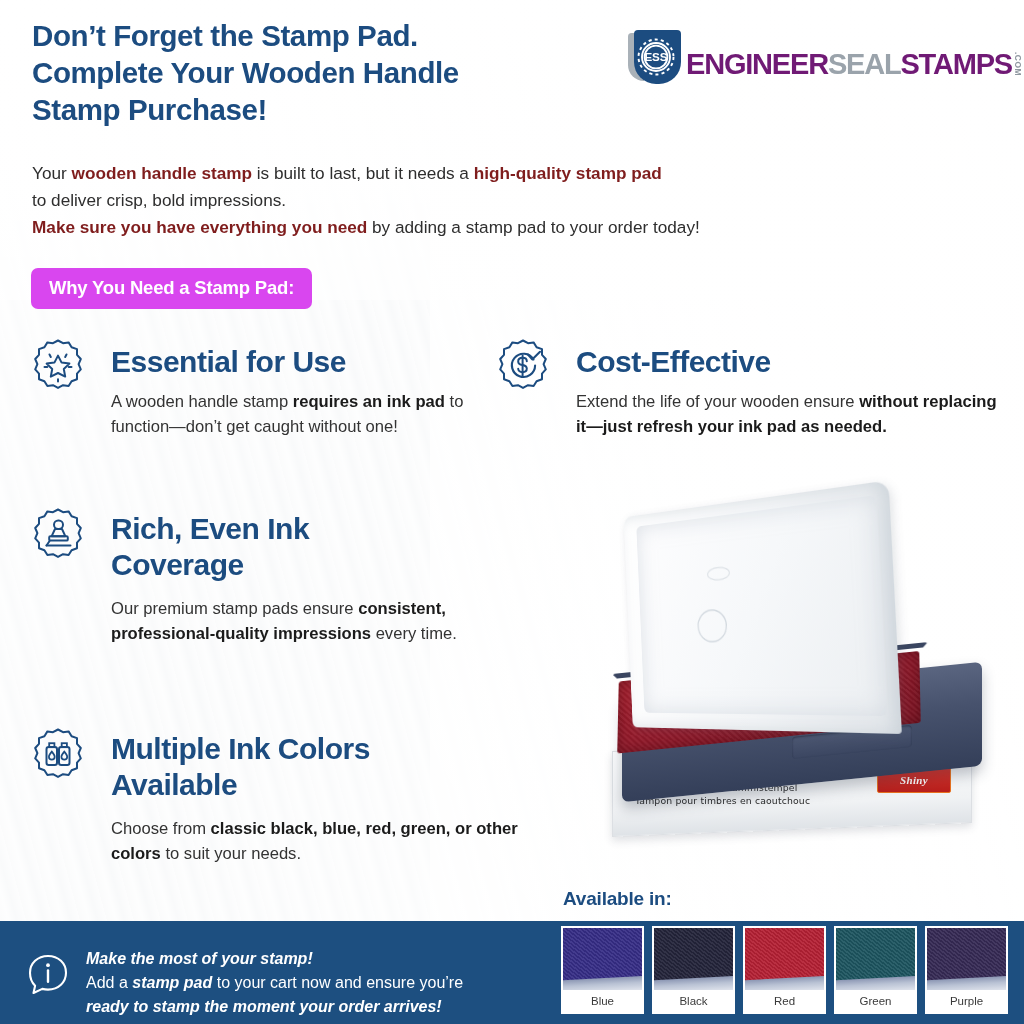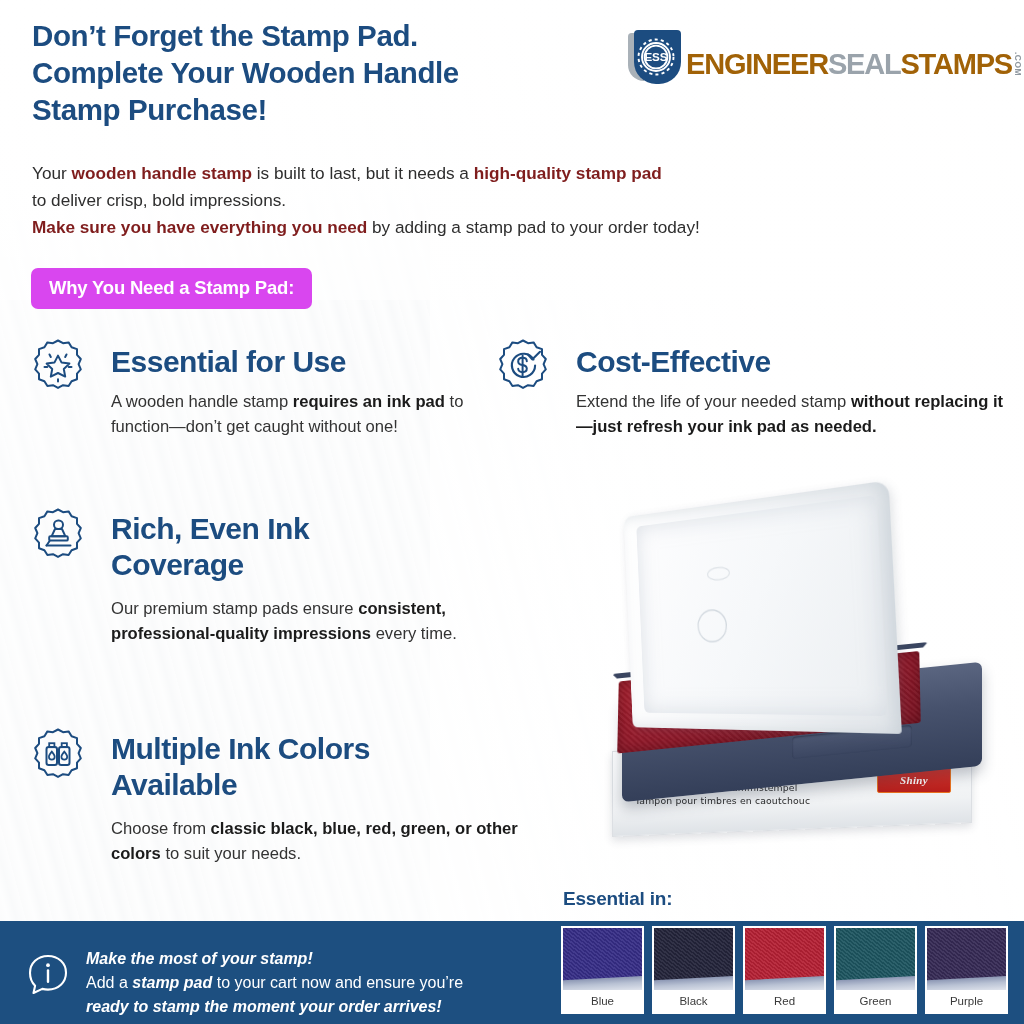--- a/index.html
+++ b/index.html
@@ -47,21 +47,21 @@
     position:absolute; left:6px; top:0; width:47px; height:54px;
     background:#1c4c80; border-radius:4px 4px 22px 22px;
   }
   #logo-shield-grey{
     position:absolute; left:0px; top:3px; width:16px; height:48px;
     background:#9aa3ab; border-radius:4px 0 0 18px; opacity:.85;
   }
   #logo-gear{ position:absolute; left:5px; top:4px; width:46px; height:46px; }
   #logo-word{ display:flex; align-items:center; margin-left:4px; height:40px; }
   .logo-t{ font-size:29px; font-weight:bold; letter-spacing:-1.2px; font-family:"Liberation Sans", sans-serif; }
-  .logo-navy{ color:#a16207; }
+  .logo-navy{ color:#701a75; }
   .logo-grey{ color:#9aa3ab; }
   #logo-dotcom{
     writing-mode:vertical-rl; font-size:8.5px; font-weight:bold; letter-spacing:.5px;
     color:#8f98a0; margin-left:2px; line-height:1;
   }
 
   
   #intro{
     position:absolute; left:32px; top:160px; width:880px; z-index:5;
     font-size:17.2px; line-height:27px; color:#2e2e2e;
@@ -300,21 +300,21 @@
 
 <div class="feature" id="feat-cost">
   <svg class="f-icon" viewBox="0 0 62 62">
     <path d="M31 4.5 36 7.2 41.6 6.4 44.6 11.2 50 13.1 50 18.8 53.8 23 51.6 28.2 53.8 33.4 50 37.6 50 43.3 44.6 45.2 41.6 50 36 49.2 31 51.9 26 49.2 20.4 50 17.4 45.2 12 43.3 12 37.6 8.2 33.4 10.4 28.2 8.2 23 12 18.8 12 13.1 17.4 11.2 20.4 6.4 26 7.2Z" fill="none" stroke="#1c4c80" stroke-width="2" stroke-linejoin="round"></path>
     <path d="M41.5 23.5a11.6 11.6 0 1 0 1.6 6" fill="none" stroke="#1c4c80" stroke-width="2.1" stroke-linecap="round"></path>
     <path d="M36 18.5 40.2 23.4 48 15.8" fill="none" stroke="#1c4c80" stroke-width="2.1" stroke-linecap="round" stroke-linejoin="round"></path>
     <line x1="30.6" y1="19.8" x2="30.6" y2="40.4" stroke="#1c4c80" stroke-width="2" stroke-linecap="round"></line>
     <path d="M34.8 25.2c0-2.1-1.9-3.4-4.3-3.4s-4.3 1.4-4.3 3.6 1.9 3.2 4.3 3.6 4.3 1.4 4.3 3.6-1.9 3.6-4.3 3.6-4.3-1.4-4.3-3.4" fill="none" stroke="#1c4c80" stroke-width="2" stroke-linecap="round"></path>
   </svg>
   <div class="f-title">Cost-Effective</div>
-  <div class="f-body"><span>Extend the life of your needed stamp </span><b>without replacing it—just refresh your ink pad as needed.</b></div>
+  <div class="f-body"><span>Extend the life of your wooden ensure </span><b>without replacing it—just refresh your ink pad as needed.</b></div>
 </div>
 
 <div class="feature" id="feat-rich">
   <svg class="f-icon" viewBox="0 0 62 62">
     <path d="M31 4.5 36 7.2 41.6 6.4 44.6 11.2 50 13.1 50 18.8 53.8 23 51.6 28.2 53.8 33.4 50 37.6 50 43.3 44.6 45.2 41.6 50 36 49.2 31 51.9 26 49.2 20.4 50 17.4 45.2 12 43.3 12 37.6 8.2 33.4 10.4 28.2 8.2 23 12 18.8 12 13.1 17.4 11.2 20.4 6.4 26 7.2Z" fill="none" stroke="#1c4c80" stroke-width="2" stroke-linejoin="round"></path>
     <rect x="27" y="15.5" width="9" height="8.5" rx="4.2" fill="none" stroke="#1c4c80" stroke-width="2"></rect>
     <path d="M28 24h7l3.3 7.2H24.7Z" fill="none" stroke="#1c4c80" stroke-width="2" stroke-linejoin="round"></path>
     <rect x="22.2" y="31.2" width="18.6" height="4.4" rx="1.2" fill="none" stroke="#1c4c80" stroke-width="2"></rect>
     <path d="M19.5 40.5h24" fill="none" stroke="#1c4c80" stroke-width="2" stroke-linecap="round"></path>
     <path d="M19.5 40.5 22.4 36.2" fill="none" stroke="#1c4c80" stroke-width="2" stroke-linecap="round"></path>
@@ -369,21 +369,21 @@
   <div id="pad-rim"></div>
 
   <div id="lid">
     <div id="lid-face">
       <div id="lid-emboss1"></div>
       <div id="lid-emboss2"></div>
     </div>
   </div>
 </div>
 
-<div id="avail-title">Essential in:</div>
+<div id="avail-title">Available in:</div>
 
 <div id="banner">
   <svg id="banner-icon" viewBox="0 0 48 48">
     <path d="M24 5c10.5 0 18 7.3 18 16.8 0 9.5-7.5 16.8-18 16.8-2 0-3.9-.25-5.7-.72L9.5 42l1.6-7.2C7.9 31.7 6 26.9 6 21.8 6 12.3 13.5 5 24 5Z" fill="none" stroke="#ffffff" stroke-width="2.1" stroke-linejoin="round"></path>
     <circle cx="24" cy="14.2" r="1.9" fill="#ffffff"></circle>
     <path d="M24 19.4v11.4" stroke="#ffffff" stroke-width="2.4" stroke-linecap="round"></path>
   </svg>
   <div id="banner-text">
     <span class="ln"><b>Make the most of your stamp!</b></span>
     <span class="ln"><span>Add a </span><b>stamp pad</b><span> to your cart now and ensure you’re</span></span>

